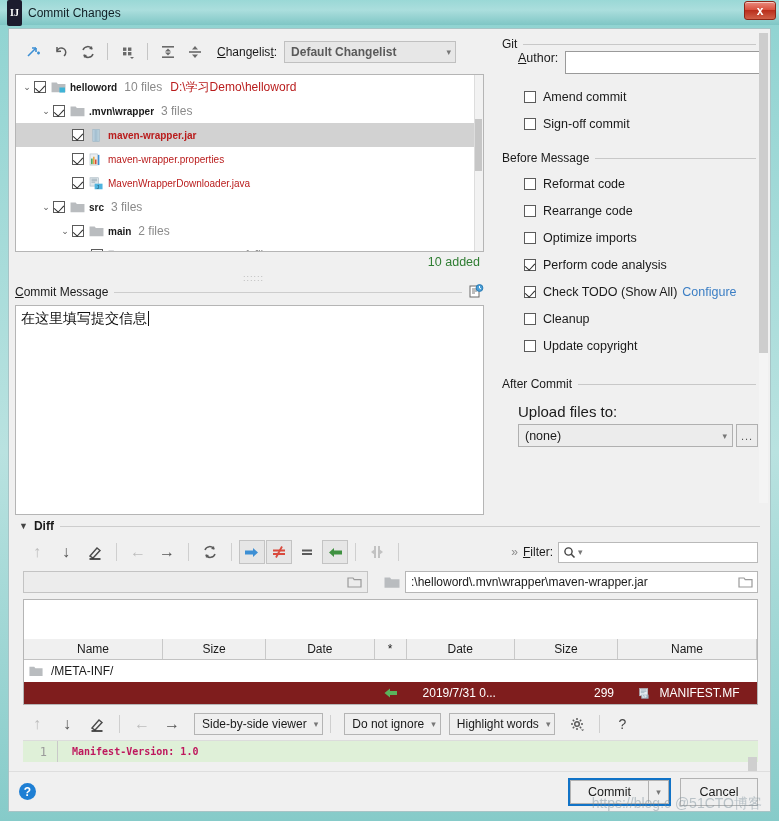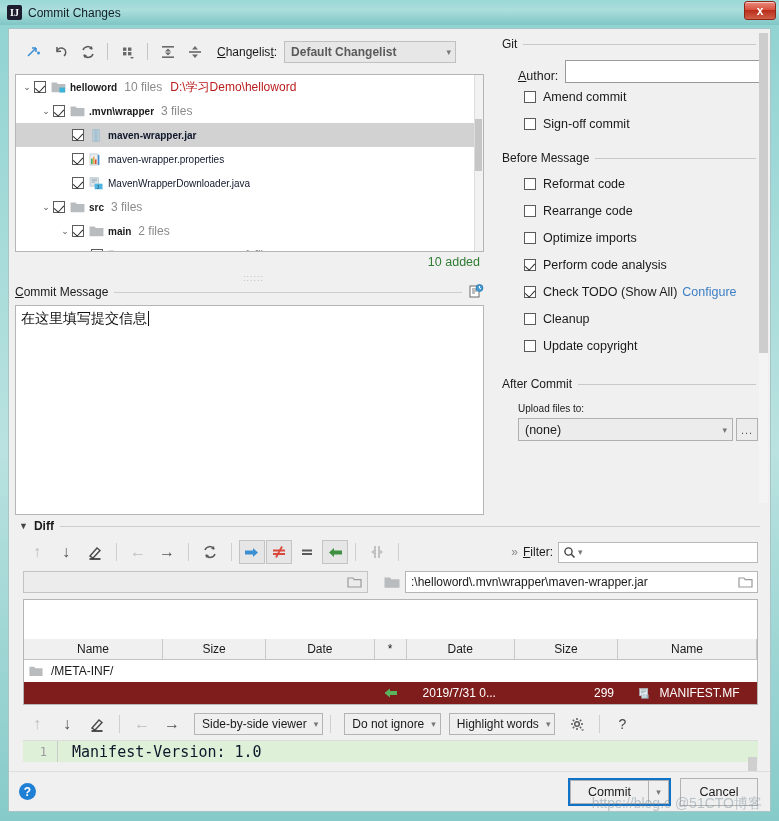--- a/index.html
+++ b/index.html
@@ -15,21 +15,21 @@
   }
 
   
   #titlebar {
     height:25px; width:779px;
     display:flex; align-items:center;
     position:relative;
     background: linear-gradient(180deg,#9ad8d6 0%,#abdedd 40%,#7fc6c5 100%);
   }
   #app-icon {
-    width:15px; height:15px; margin-left:7px; margin-right:6px;
+    width:15px; height:26px; margin-left:7px; margin-right:6px;
     background:#1c1c2e; border-radius:2px;
     color:#fff; font-size:10px; font-weight:bold;
     display:flex; align-items:center; justify-content:center;
     font-family:"Liberation Serif", serif;
   }
   #title-text { font-size:12px; color:#102026; }
   #close-btn {
     position:absolute; right:3px; top:1px;
     width:32px; height:19px;
     background: linear-gradient(180deg,#e98b7e 0%,#d9523f 45%,#b92f1c 50%,#d06048 100%);
@@ -85,21 +85,21 @@
     width:12px; height:12px; border:1px solid #5b5b5b; background:#fff;
     margin-right:5px; position:relative; flex:none; cursor:pointer;
   }
   .cbx.on::after {
     content:""; position:absolute; left:2px; top:1px; width:5px; height:8px;
     border:solid #2c2c2c; border-width:0 1.6px 1.6px 0; transform:rotate(42deg);
   }
   .ficon { width:15px; height:13px; margin-right:4px; flex:none; }
   .fname { font-size:10px; }
   .fname.bold { font-weight:bold; }
-  .fname.green { color:#0f172a; }
+  .fname.green { color:#b91c1c; }
   .fcount { color:#8a8a8a; font-size:12px; margin-left:7px; }
   .fpath { color:#b91c1c; font-size:12px; margin-left:8px; }
   #tree-scroll {
     position:absolute; right:0; top:0; width:9px; height:100%;
     background:#f2f2f2; border-left:1px solid #ddd;
   }
   #tree-thumb { position:absolute; right:1px; top:44px; width:7px; height:52px; background:#c6c6c6;}
 
   #added-row { height:22px; display:flex; justify-content:flex-end; padding-right:12px;
                align-items:center; color:#2f7d32; font-size:12.5px; }
@@ -119,25 +119,25 @@
   #cm-text { position:relative; display:inline; }
   #caret-bar { display:inline-block; width:1px; height:15px; background:#111;
                vertical-align:-3px; margin-left:1px; }
 
   
   .grp { display:flex; align-items:center; gap:6px; margin:0 14px 0 6px; }
   .grp-title { font-size:12px; white-space:nowrap; }
   .grp-line { flex:1; height:1px; background:#c8c8c8; }
   .opt { display:flex; align-items:center; margin-left:28px; height:27px; font-size:12.5px; }
   .opt .cbx { margin-right:7px; }
-  #author-row { display:flex; align-items:flex-end; margin-left:22px; height:32px; }
+  #author-row { display:flex; align-items:flex-start; margin-left:22px; height:32px; }
   #author-label { font-size:12.5px; margin-right:7px; }
   #author-input { width:200px; height:23px; border:1px solid #9a9a9a; background:#fff; }
   #configure-link { color:#3b7ec4; margin-left:5px; cursor:pointer; }
-  #upload-label { margin-left:22px; font-size:10px; margin-bottom:4px; }
+  #upload-label { margin-left:22px; font-size:15px; margin-bottom:4px; }
   #upload-row { display:flex; align-items:center; margin-left:22px; gap:3px; }
   #upload-select {
     width:215px; height:23px; background:#ececec; border:1px solid #b0b0b0;
     display:flex; align-items:center; padding:0 5px 0 6px; font-size:12.5px; cursor:pointer;
   }
   #upload-select .u-val { flex:1; }
   #upload-dots {
     width:22px; height:23px; background:#ececec; border:1px solid #b0b0b0;
     display:flex; align-items:center; justify-content:center; cursor:pointer; color:#555;
     font-size:11px; letter-spacing:1px;
@@ -206,21 +206,21 @@
     padding:0 4px 0 7px; font-size:12px; gap:7px; cursor:pointer; margin-left:6px;
   }
   #vsep { width:1px; height:18px; background:#cfcfcf; margin:0 5px; }
 
   
   #code-area { margin:0 12px 0 14px; border-top:1px solid #dcdcdc; overflow:hidden; height:24px; }
   .cline { display:flex; height:21px; align-items:center; background:#dff0d8; }
   .cln { width:34px; text-align:right; padding-right:10px; color:#9b9b9b;
          font-family:"DejaVu Sans Mono", monospace; font-size:12px; }
   .cbar { width:1px; height:100%; background:#c9c9c9; margin-right:14px;}
-  .ctxt { font-family:"DejaVu Sans Mono", monospace; font-size:15px; font-weight:normal; color:#0f172a; }
+  .ctxt { font-family:"DejaVu Sans Mono", monospace; font-size:10px; font-weight:bold; color:#be185d; }
   #code-scroll { position:absolute; right:13px; bottom:32px; width:9px; height:22px; background:#cfcfcf;}
 
   
   #footer { height:40px; display:flex; align-items:center; padding:0 12px 0 10px; background:#f0f0f0;
             border-top:1px solid #dedede; position:relative; }
   #help-btn {
     width:17px; height:17px; border-radius:50%; background:#1e7fd4; color:#fff;
     font-size:12px; font-weight:bold; display:flex; align-items:center; justify-content:center;
     cursor:pointer;
   }

